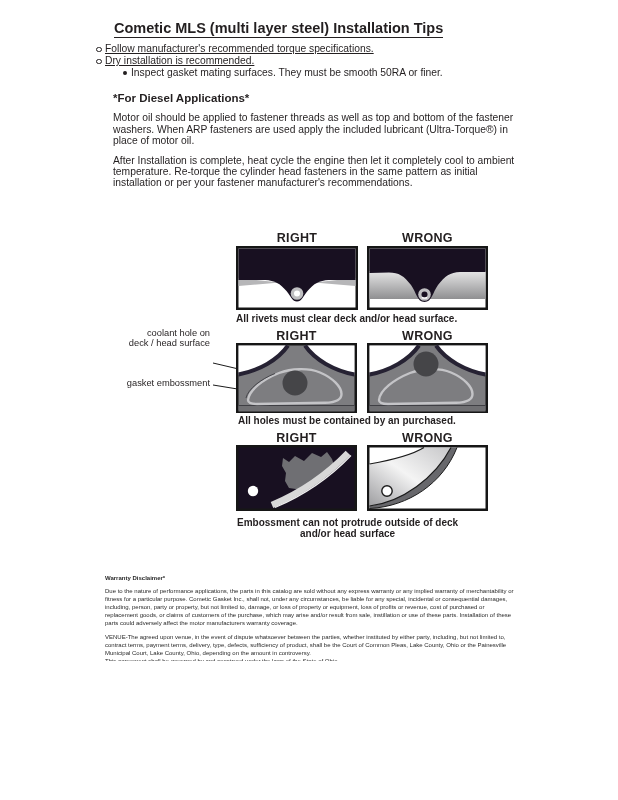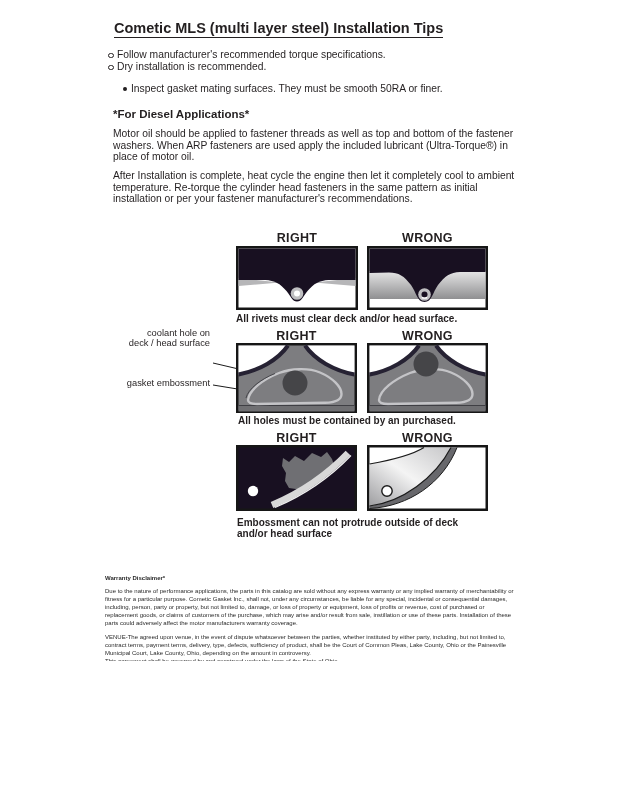--- a/index.html
+++ b/index.html
@@ -2,36 +2,36 @@
 <html><head>
 <meta charset="utf-8">
 <style>
   html,body{margin:0;padding:0;background:#ffffff;}
   .page{position:relative;width:618px;height:661px;background:#ffffff;overflow:hidden;
         font-family:"Liberation Sans", sans-serif;color:#231f20;}
   
   .content{position:absolute;left:96px;top:20px;width:430px;}
   .doc-title{font-size:14.5px;font-weight:bold;margin:0 0 6px 18px;}
   .doc-title span{display:inline-block;border-bottom:1.6px solid #231f20;padding-bottom:1px;}
-  ul.tips{list-style:none;margin:12px;padding:0;font-size:10.3px;line-height:10px;}
+  ul.tips{list-style:none;margin:0;padding:0;font-size:10.3px;line-height:10px;text-decoration:underline;}
   ul.tips li{position:relative;padding-left:9px;margin-bottom:2.2px;white-space:nowrap;}
   ul.tips li::before{content:"";position:absolute;left:0;top:2.6px;width:3.6px;height:3.6px;
         border:1px solid #231f20;border-radius:50%;}
   ul.subtips{list-style:none;margin:0 0 0 26px;padding:0;font-size:10.3px;line-height:10px;}
   ul.subtips li{position:relative;padding-left:9px;margin-bottom:2.8px;white-space:nowrap;}
   ul.subtips li::before{content:"";position:absolute;left:1px;top:3px;width:3.8px;height:3.8px;
         background:#231f20;border-radius:50%;}
   .diesel{margin-left:17px;}
   .diesel h2{font-size:11.5px;font-weight:bold;margin:14px 0 2px 0;}
   .diesel p{font-size:10.3px;line-height:11.4px;margin:8px 0 0 0;}
   
   .hdr{position:absolute;font-size:12.5px;font-weight:600;letter-spacing:.3px;text-align:center;width:122px;}
   .panel{position:absolute;}
   .panel svg{display:block;}
-  .cap{position:absolute;font-size:10px;font-weight:bold;line-height:11px;white-space:pre-line;}
+  .cap{position:absolute;font-size:10px;font-weight:bold;line-height:11px;white-space:pre-line;text-align:center;}
   .fig-label{position:absolute;left:100px;width:110px;text-align:right;font-size:9.3px;
         line-height:9.6px;white-space:pre-line;}
   
   .warranty{position:absolute;left:105px;top:574px;width:410px;font-size:6px;line-height:8.1px;color:#2a2a2a;}
   .warranty .wtitle{font-weight:bold;margin:0 0 5px 0;}
   .warranty p{margin:0 0 5.5px 0;white-space:pre-line;}
   .pagenum{position:absolute;left:403px;top:760px;font-size:13px;letter-spacing:.3px;color:#15803d;}
 </style>
 </head>
 <body>

